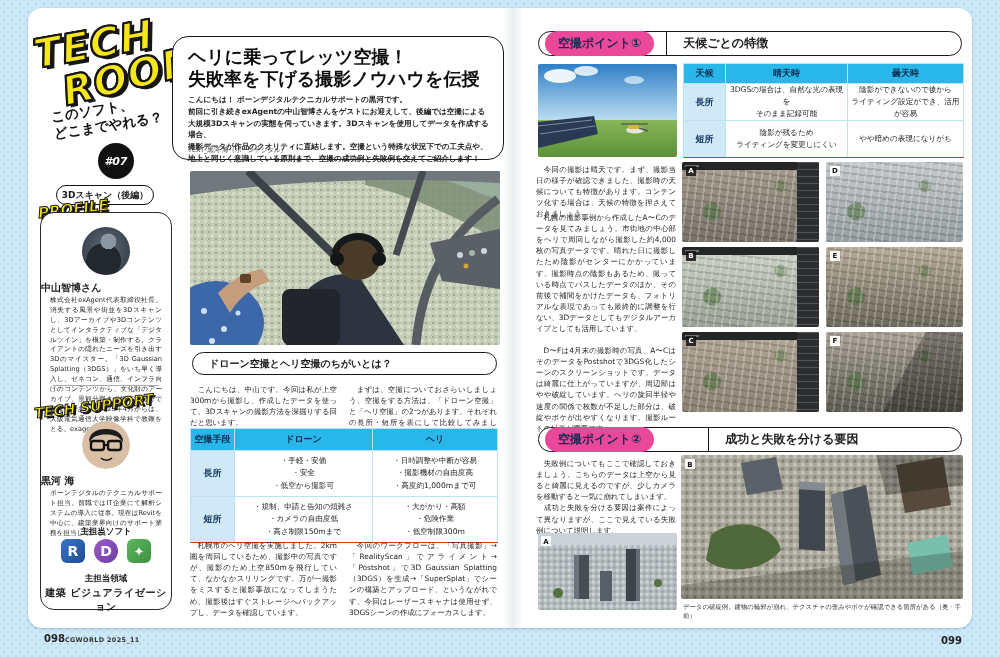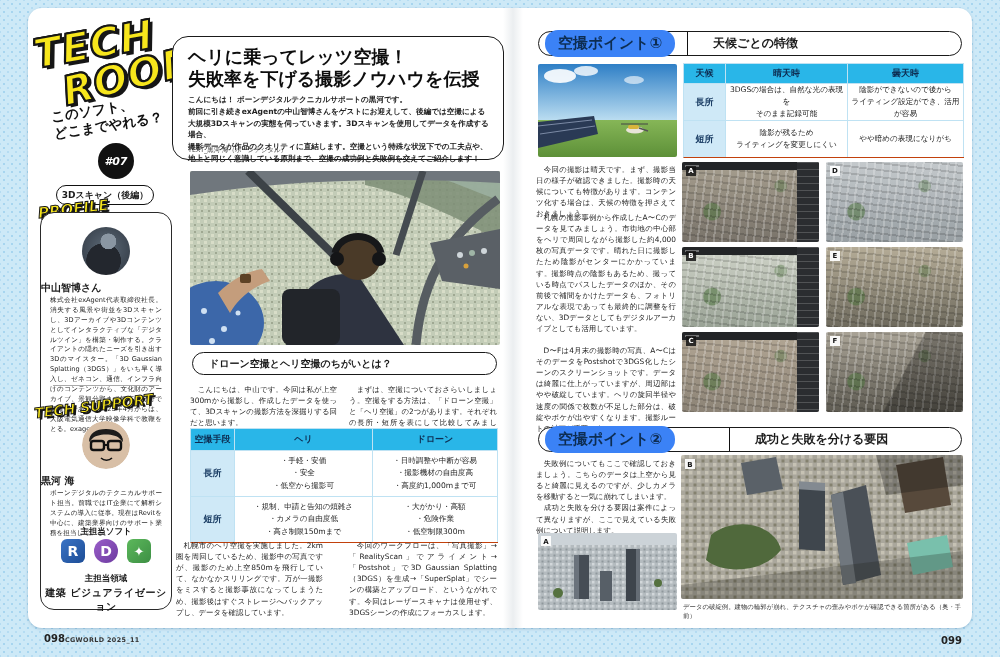--- a/index.html
+++ b/index.html
@@ -85,23 +85,23 @@
       linear-gradient(180deg, var(--t1), var(--t2));
   }
   .uibar{position:absolute;left:0;top:0;width:100%;height:8px;background:#232527;
     background-image:linear-gradient(90deg,rgba(255,255,255,.35) 0 14px,transparent 14px 100%);background-size:40px 2px;background-repeat:no-repeat;background-position:3px 3px;}
   .uiside{position:absolute;right:0;top:0;width:22px;height:100%;background:#2b2d30;
     background-image:repeating-linear-gradient(180deg,rgba(255,255,255,.18) 0 1px,transparent 1px 7px);}
   .shade{position:absolute;left:0;top:0;width:100%;height:100%;
     background:linear-gradient(118deg,transparent 55%,rgba(0,0,0,.28) 56%);}
   
   .pt-pill{height:25px;box-sizing:border-box;padding:0;}
-  .pt-badge{background:#3b82f6;border-radius:13px;color:#0d2d52;font-weight:bold;font-size:15px;
+  .pt-badge{background:#ec4899;border-radius:13px;color:#0d2d52;font-weight:bold;font-size:12px;
     padding:4px 13px;margin-left:6px;}
-  .pt-head{border-left:1.5px solid #111;margin-left:12px;padding:3px 0 3px 25px;font-size:12px;font-weight:900;}
+  .pt-head{border-left:1.5px solid #111;margin-left:12px;padding:3px 0 3px 16px;font-size:12px;font-weight:900;}
   .caption{font-size:6.4px;color:#333;filter:blur(.4px);}
   .footer-l{left:44px;top:633px;font-size:10px;font-weight:900;color:#222;display:flex;align-items:baseline;}
   .footer-l em{font-style:normal;font-size:6.4px;font-weight:bold;color:#333;letter-spacing:.4px;}
   .footer-r{left:941px;top:635px;font-size:10px;font-weight:900;color:#222;}
 </style>
 </head>
 <body>
 
 <div class="abs spread"></div>
 <div class="abs gutter"></div>
@@ -162,39 +162,39 @@
   </svg>
 </div>
 
 <div class="abs pill sec-pill">ドローン空撮とヘリ空撮のちがいとは？</div>
 
 <div class="abs bodytxt" style="left:190px;top:384px;width:147px;">　こんにちは、中山です。今回は私が上空300mから撮影し、作成したデータを使って、3Dスキャンの撮影方法を深掘りする回だと思います。</div>
 <div class="abs bodytxt" style="left:349px;top:384px;width:148px;">　まずは、空撮についておさらいしましょう。空撮をする方法は、「ドローン空撮」と「ヘリ空撮」の2つがあります。それぞれの長所・短所を表にして比較してみました。</div>
 
 <div class="abs tbl ltable">
   <div class="th">空撮手段</div>
+  <div class="th">ドローン</div>
   <div class="th">ヘリ</div>
-  <div class="th">ドローン</div>
   <div class="tl">長所</div>
   <div class="tc">・手軽・安価
 ・安全
 ・低空から撮影可</div>
   <div class="tc">・日時調整や中断が容易
 ・撮影機材の自由度高
 ・高度約1,000mまで可</div>
   <div class="tl">短所</div>
   <div class="tc">・規制、申請と告知の煩雑さ
 ・カメラの自由度低
 ・高さ制限150mまで</div>
   <div class="tc">・大がかり・高額
 ・危険作業
 ・低空制限300m</div>
 </div>
 
-<div class="abs bodytxt" style="left:176px;top:540px;width:147px;">　札幌市のヘリ空撮を実施しました。2km圏を周回しているため、撮影中の写真ですが、撮影のため上空850mを飛行していて、なかなかスリリングです。万が一撮影をミスすると撮影事故になってしまうため、撮影後はすぐストレージへバックアップし、データを確認しています。</div>
+<div class="abs bodytxt" style="left:190px;top:540px;width:147px;">　札幌市のヘリ空撮を実施しました。2km圏を周回しているため、撮影中の写真ですが、撮影のため上空850mを飛行していて、なかなかスリリングです。万が一撮影をミスすると撮影事故になってしまうため、撮影後はすぐストレージへバックアップし、データを確認しています。</div>
 <div class="abs bodytxt" style="left:349px;top:540px;width:148px;">　今回のワークフローは、「写真撮影」→「RealityScan」でアライメント→「Postshot」で3D Gaussian Splatting（3DGS）を生成→「SuperSplat」でシーンの構築とアップロード、というながれです。今回はレーザースキャナは使用せず、3DGSシーンの作成にフォーカスします。</div>
 
 <div class="abs ylabel" style="left:38px;top:200px;">PROFILE</div>
 <div class="abs sidebox">
   <div class="abs avatar av-photo"></div>
   <div class="abs sb-name" style="top:68px;">中山智博さん</div>
   <div class="abs sb-bio" style="left:9px;top:83px;width:112px;">株式会社exAgent代表取締役社長。消失する風景や街並を3Dスキャンし、3Dアーカイブや3Dコンテンツとしてインタラクティブな「デジタルツイン」を構築・制作する。クライアントの隠れたニーズを引き出す3Dのマイスター。「3D Gaussian Splatting（3DGS）」をいち早く導入し、ゼネコン、通信、インフラ向けのコンテンツから、文化財のアーカイブ、景観分野まで幅広い分野で活躍中である。2025年4月からは、大阪電気通信大学映像学科で教鞭をとる。exagent.com</div>
   <div class="abs sb-div" style="left:12px;top:172px;width:106px;"></div>
   <div class="abs avatar" style="left:41px;top:208px;width:48px;height:48px;">
     <svg width="48" height="48" viewBox="0 0 48 48">

